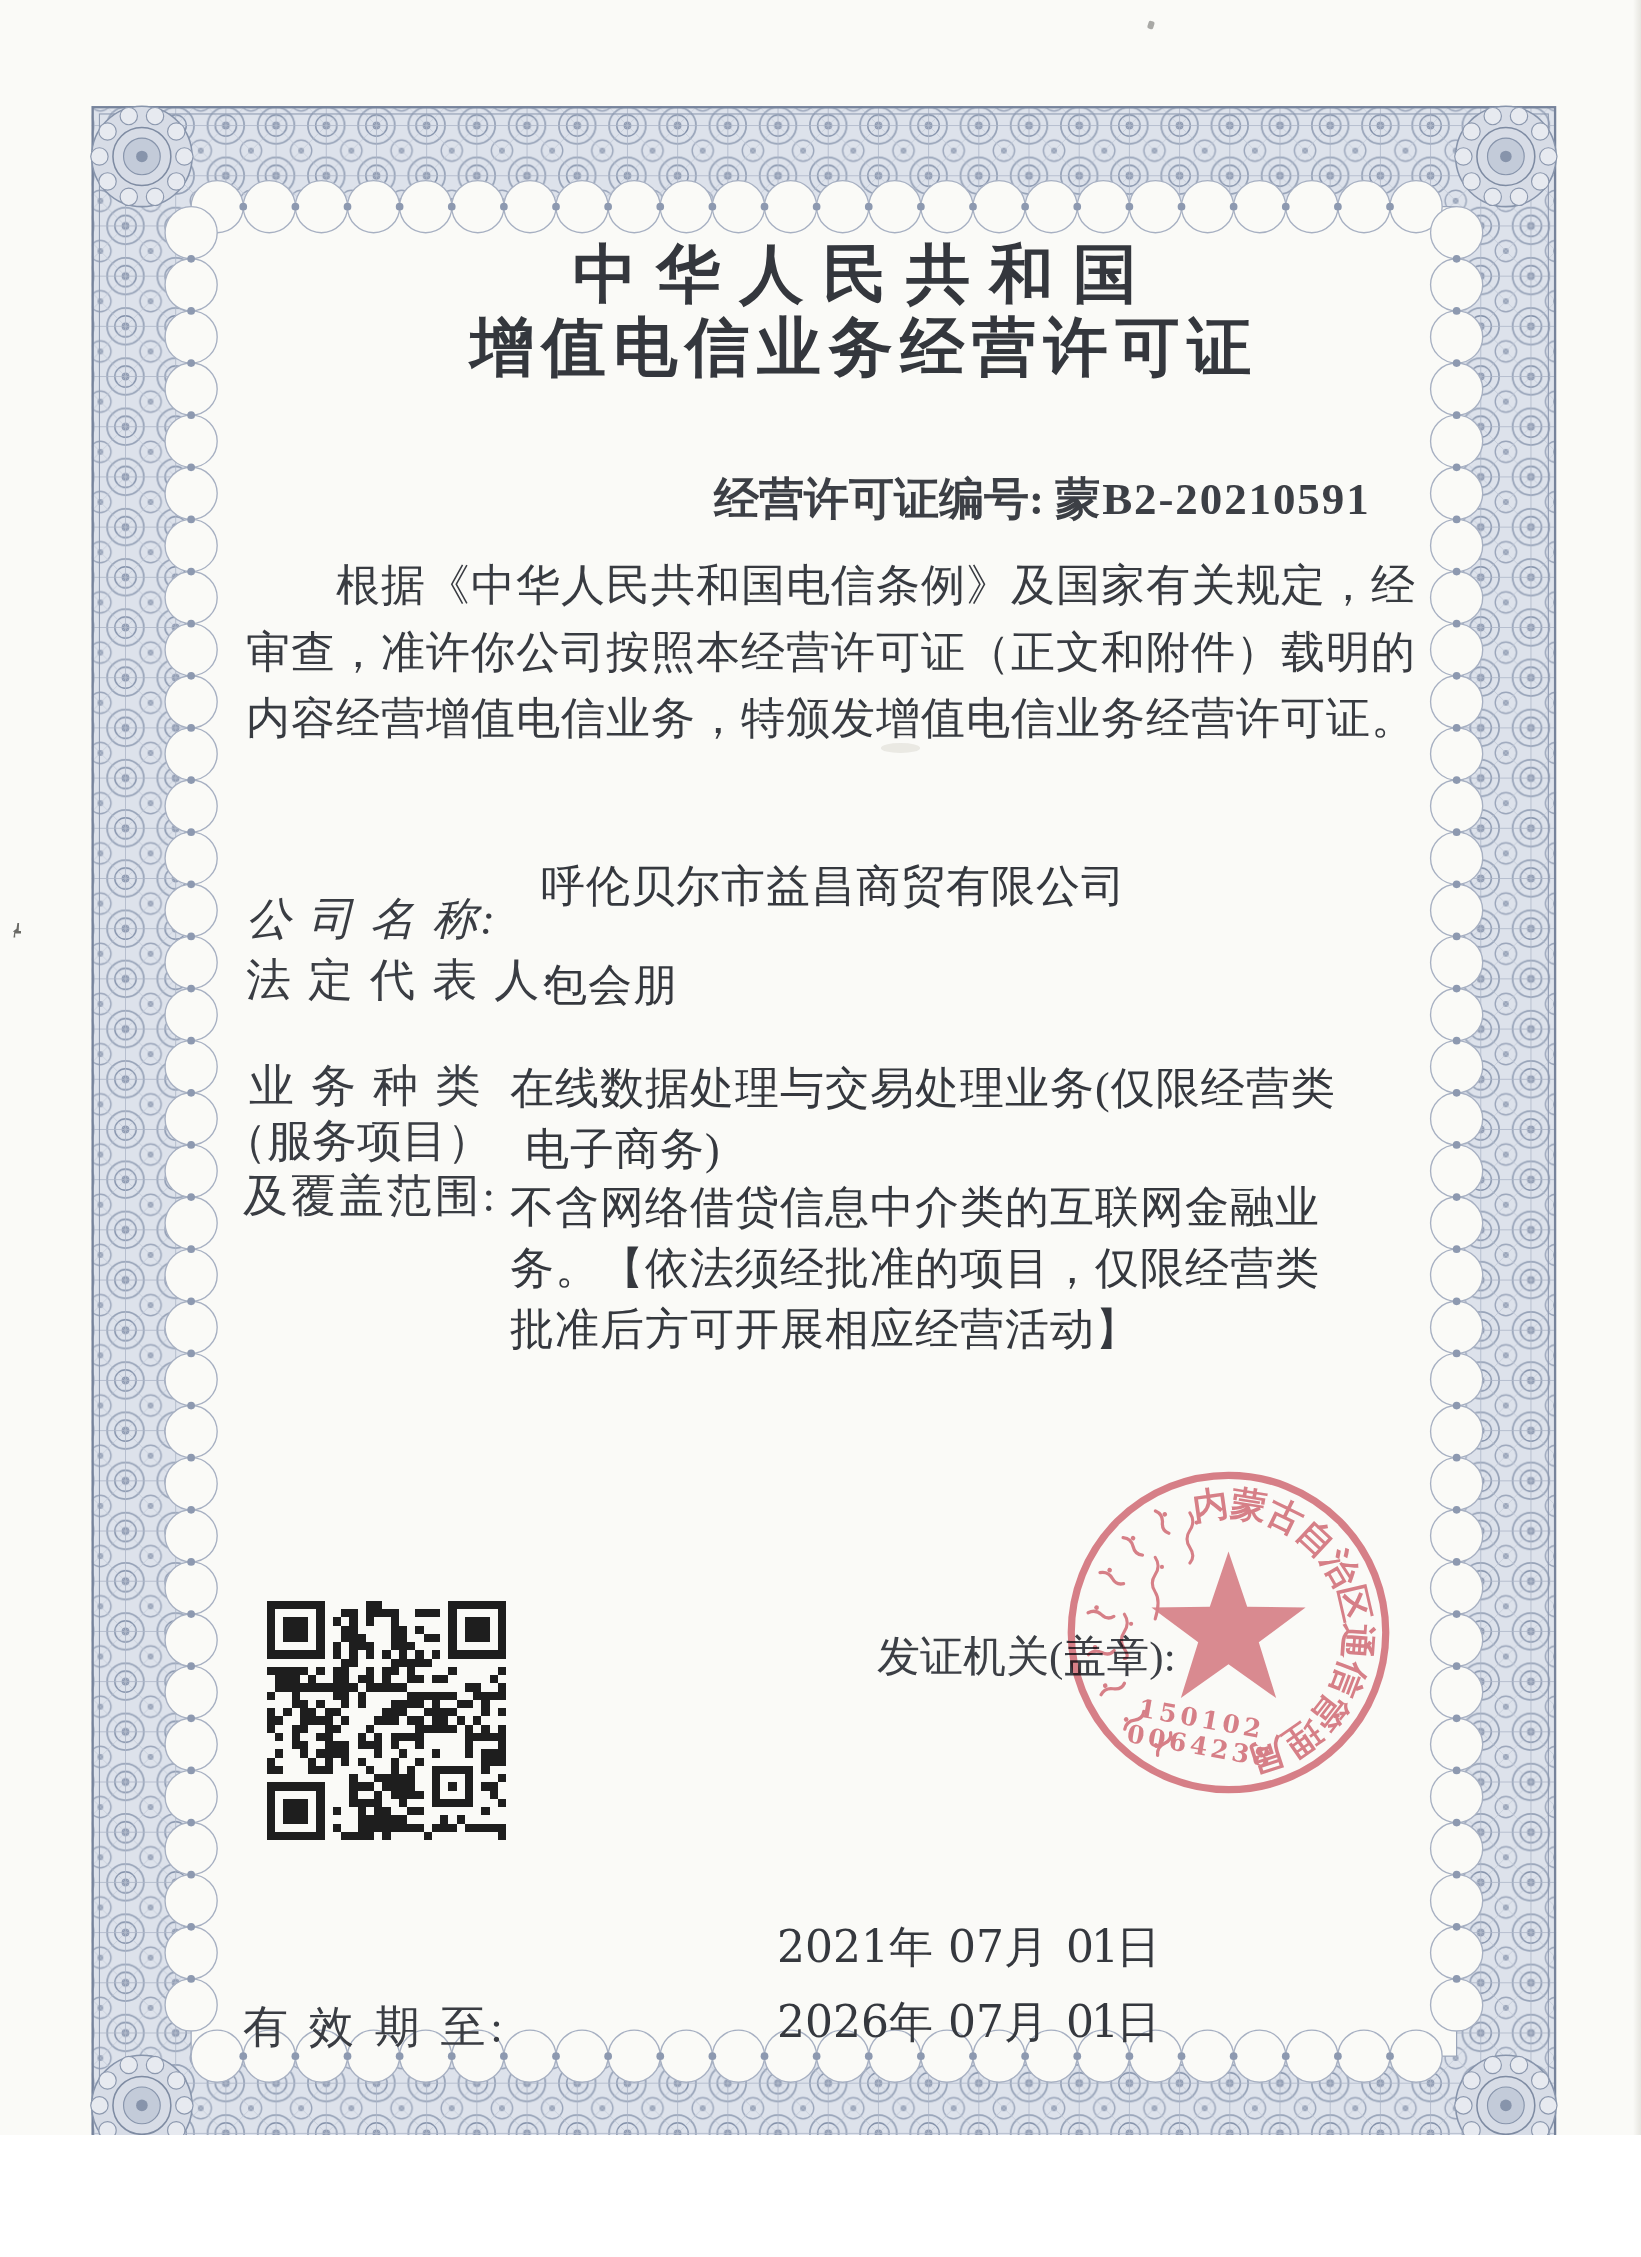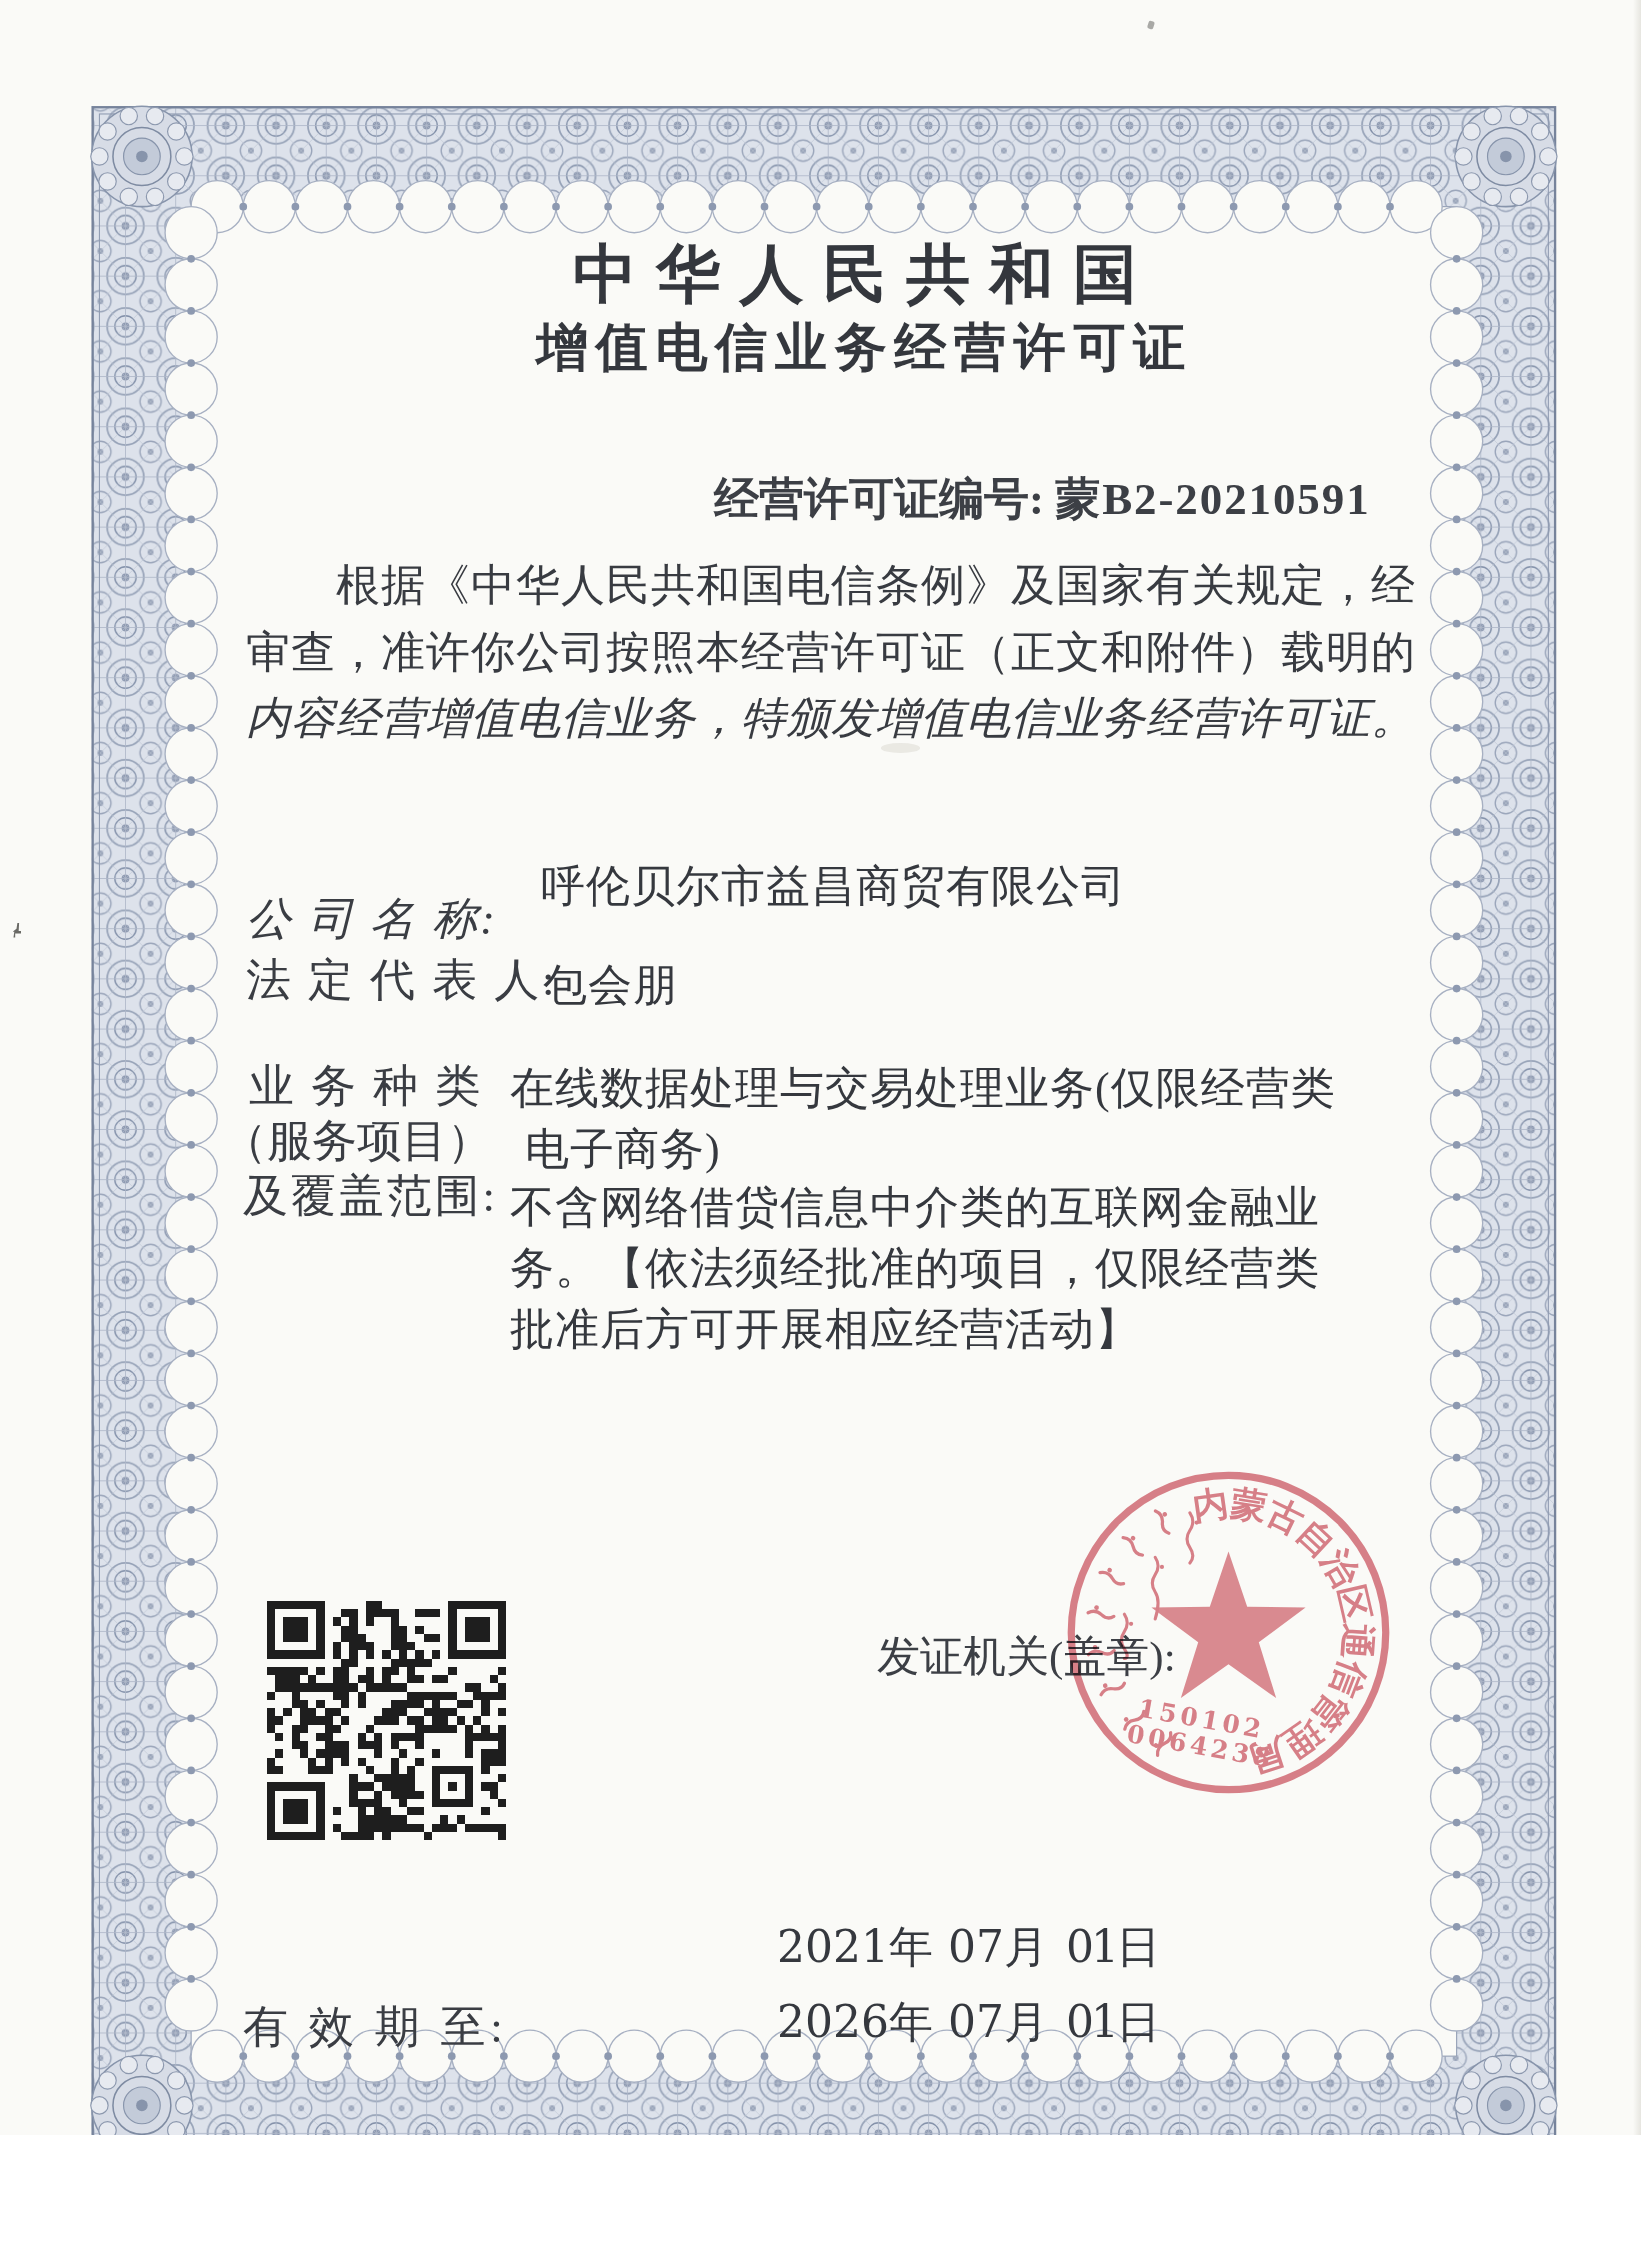--- a/index.html
+++ b/index.html
@@ -8,29 +8,29 @@
     background:#fafaf7;
     font-family:"Liberation Serif","DejaVu Serif",serif;
     color:#3a3d43;
   }
   .abs{position:absolute;}
   svg.layer{position:absolute;left:0;top:0;width:1641px;height:2257px;}
   
   .title-block{left:237px;top:238px;width:1255px;text-align:center;line-height:73px;
     font-weight:bold;color:#34373d;}
   .title-l1{font-size:64px;letter-spacing:19.3px;}
-  .title-l2{font-size:52px;letter-spacing:7.7px;}
+  .title-l2{font-size:64px;letter-spacing:7.7px;}
   
   .license-line{left:714px;top:469px;font-size:45px;font-weight:bold;color:#3c3f45;white-space:nowrap;}
   .license-line .num{font-weight:bold;letter-spacing:1.9px;}
   
   .intro{font-size:44px;letter-spacing:1px;color:#383b41;white-space:nowrap;}
   .intro1{left:336px;top:556px;}
   .intro2{left:246px;top:623px;}
-  .intro3{left:246px;top:689px;font-style:italic;}
+  .intro3{left:246px;top:689px;}
   
   .flabel{font-size:45px;color:#3a3d43;white-space:nowrap;letter-spacing:2.9px;}
   .fvalue{font-size:44px;color:#35383e;white-space:nowrap;letter-spacing:1px;}
   .company-label{left:246px;top:889px;font-style:italic;}
   .company-value{left:541px;top:857px;}
   .legal-label{left:246px;top:950px;}
   .legal-value{left:543px;top:956px;}
   .biz-l1{left:249px;top:1056px;}
   .biz-l2{left:222px;top:1111px;letter-spacing:0;}
   .biz-l3{left:243px;top:1166px;}

